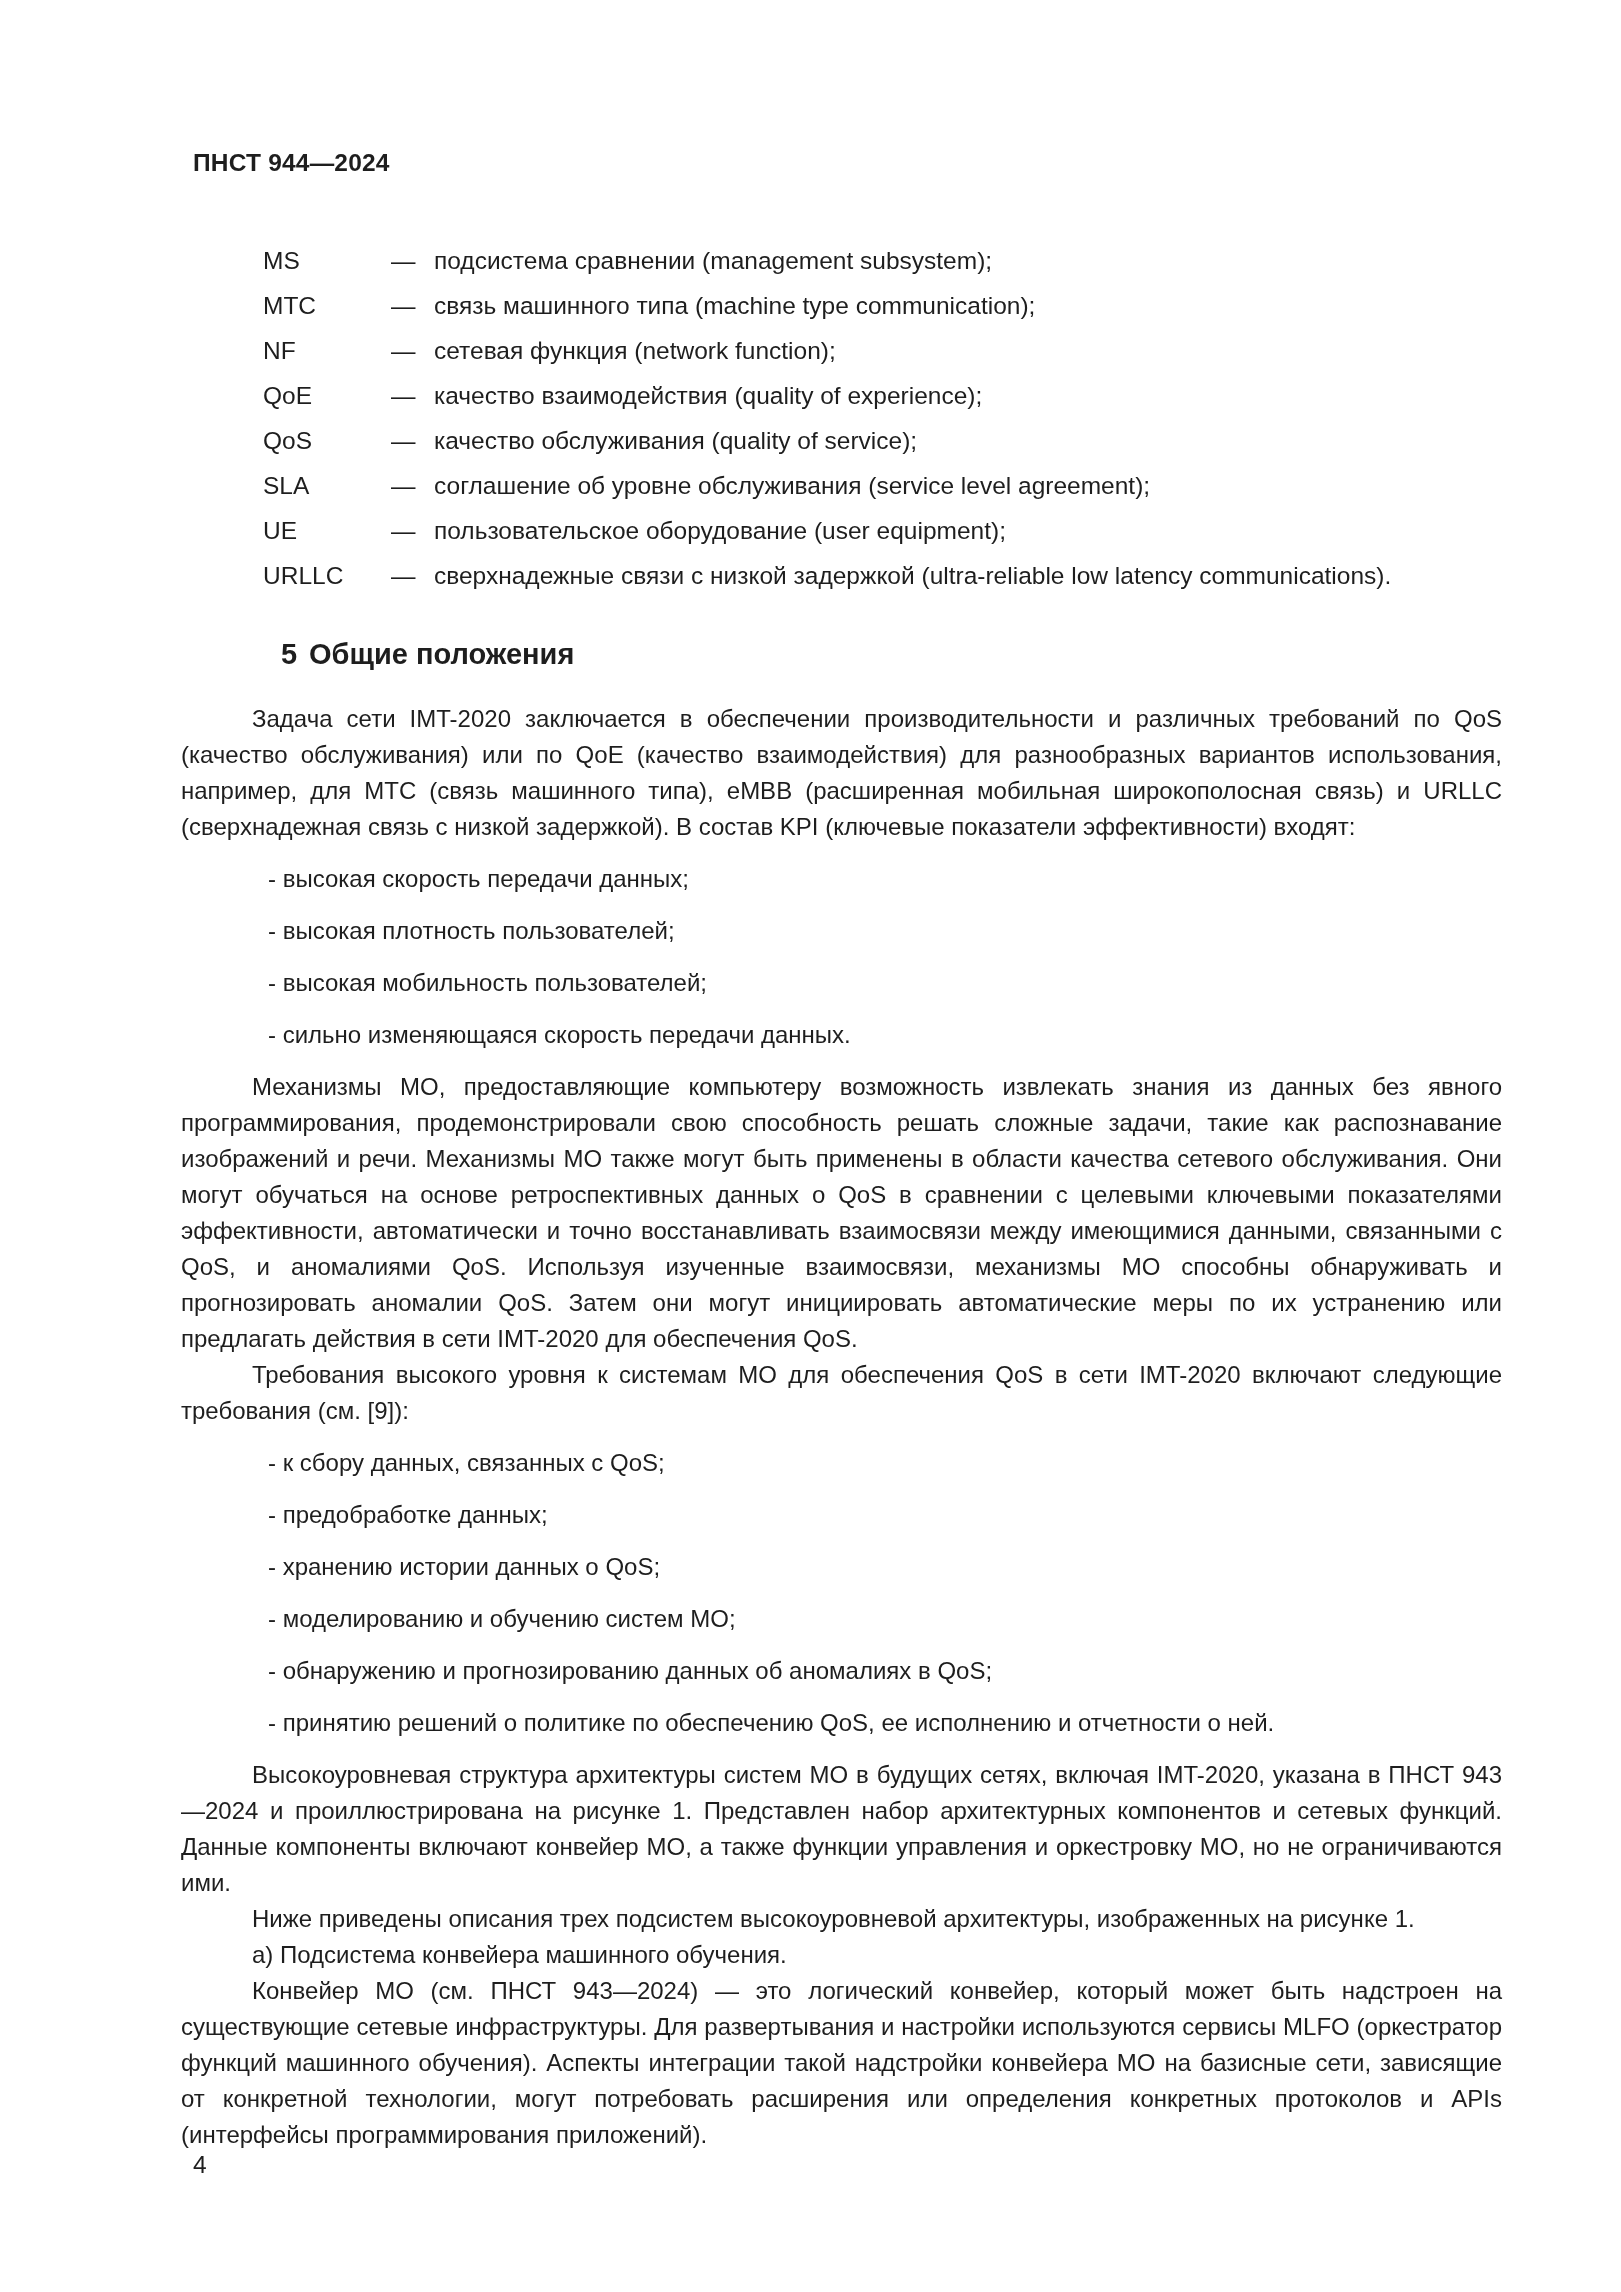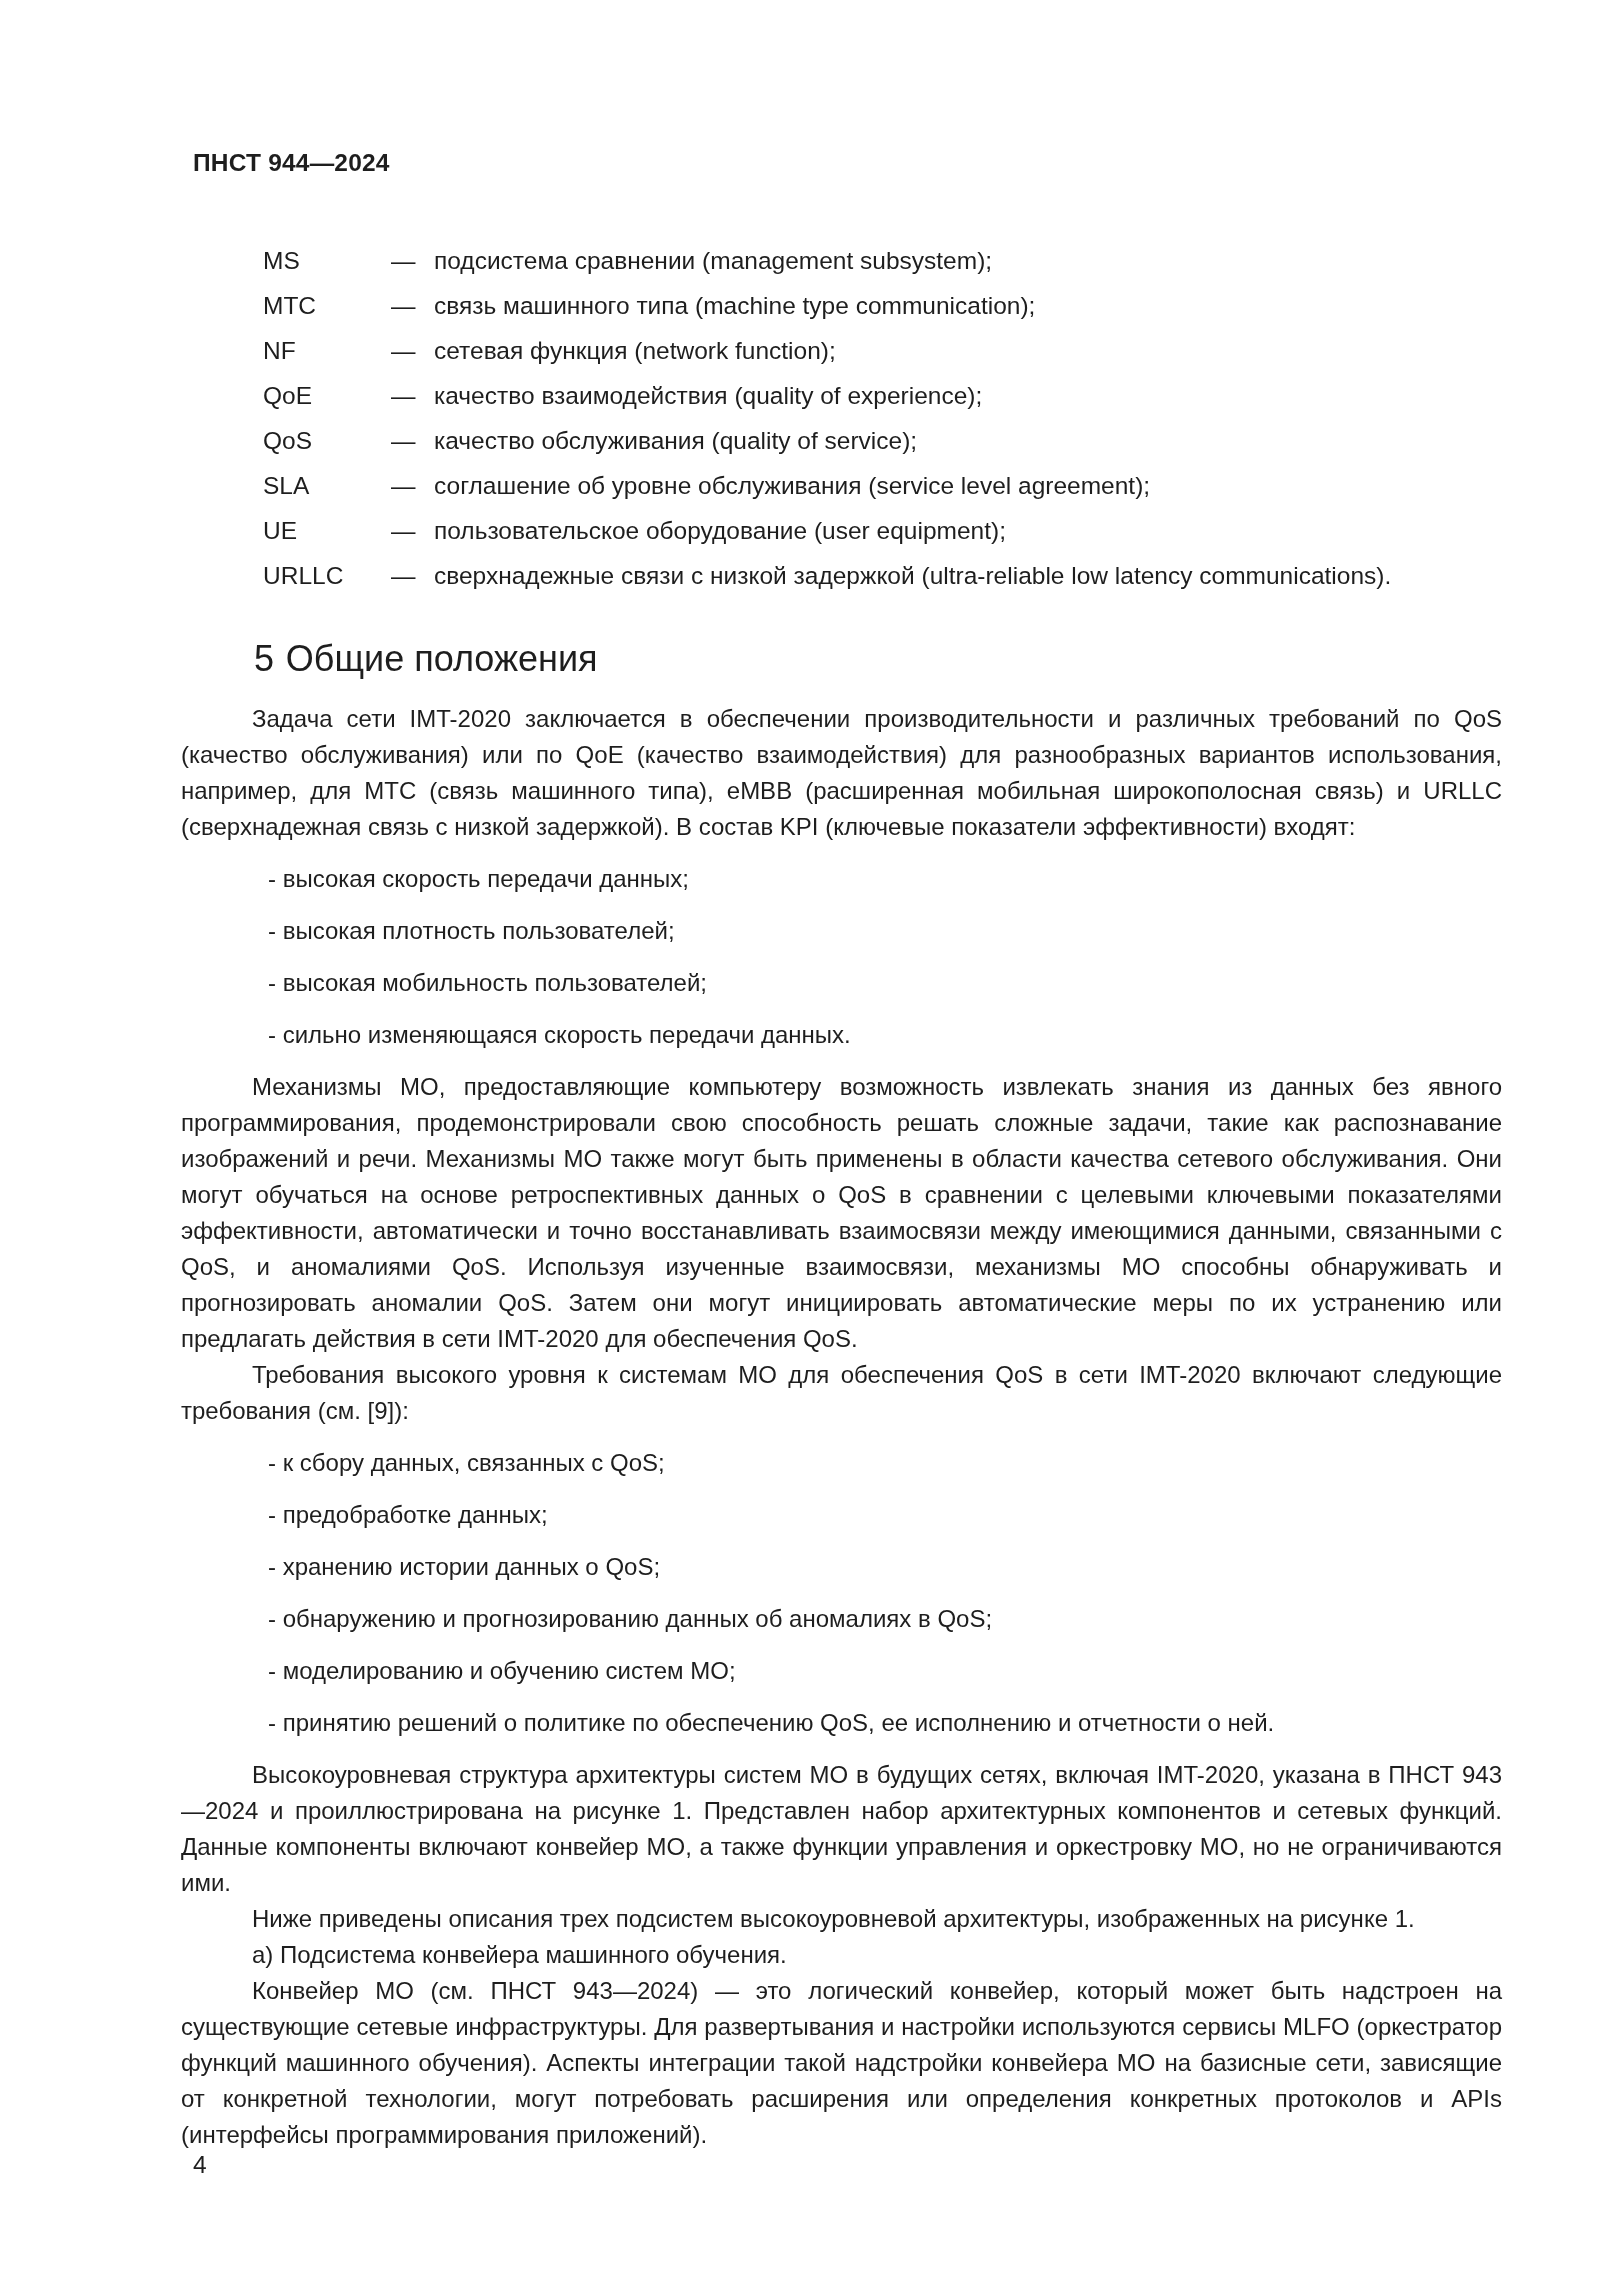--- a/index.html
+++ b/index.html
@@ -14,22 +14,22 @@
   }
   .abbr-list {
     position: absolute; left: 263px; top: 238px; width: 1274px;
     font-size: 24.5px; line-height: 45px;
   }
   .abbr-row { display: flex; white-space: nowrap; }
   .abbr-term { width: 128px; flex: 0 0 128px; }
   .abbr-dash { width: 43px; flex: 0 0 43px; }
   .abbr-def { flex: 1 1 auto; }
   .section-heading {
-    position: absolute; left: 254px; top: 638px;
-    font-weight: normal; font-size: 36px;
+    position: absolute; left: 281px; top: 638px;
+    font-weight: bold; font-size: 29px;
   }
   .section-number { margin-right: 11.8px; }
   .body-text {
     position: absolute; left: 181px; top: 701px; width: 1321px;
     font-size: 24px; line-height: 36px;
   }
   .para { margin: 0; text-indent: 71px; text-align: justify; text-align-last: left; }
   .bullet { margin: 16px; padding-left: 71px; }
   .page-number {
     position: absolute; left: 193px; top: 2151px; font-size: 24.5px;
@@ -91,22 +91,22 @@
   <p class="para">Задача сети IMT-2020 заключается в обеспечении производительности и различных требований по QoS (качество обслуживания) или по QoE (качество взаимодействия) для разнообразных вариантов использования, например, для MTC (связь машинного типа), eMBB (расширенная мобильная широкополосная связь) и URLLC (сверхнадежная связь с низкой задержкой). В состав KPI (ключевые показатели эффективности) входят:</p>
   <p class="bullet">- высокая скорость передачи данных;</p>
   <p class="bullet">- высокая плотность пользователей;</p>
   <p class="bullet">- высокая мобильность пользователей;</p>
   <p class="bullet">- сильно изменяющаяся скорость передачи данных.</p>
   <p class="para">Механизмы МО, предоставляющие компьютеру возможность извлекать знания из данных без явного программирования, продемонстрировали свою способность решать сложные задачи, такие как распознавание изображений и речи. Механизмы МО также могут быть применены в области качества сетевого обслуживания. Они могут обучаться на основе ретроспективных данных о QoS в сравнении с целевыми ключевыми показателями эффективности, автоматически и точно восстанавливать взаимосвязи между имеющимися данными, связанными с QoS, и аномалиями QoS. Используя изученные взаимосвязи, механизмы МО способны обнаруживать и прогнозировать аномалии QoS. Затем они могут инициировать автоматические меры по их устранению или предлагать действия в сети IMT-2020 для обеспечения QoS.</p>
   <p class="para">Требования высокого уровня к системам МО для обеспечения QoS в сети IMT-2020 включают следующие требования (см. [9]):</p>
   <p class="bullet">- к сбору данных, связанных с QoS;</p>
   <p class="bullet">- предобработке данных;</p>
   <p class="bullet">- хранению истории данных о QoS;</p>
+  <p class="bullet">- моделированию и обучению систем МО;</p>
   <p class="bullet">- обнаружению и прогнозированию данных об аномалиях в QoS;</p>
-  <p class="bullet">- моделированию и обучению систем МО;</p>
   <p class="bullet">- принятию решений о политике по обеспечению QoS, ее исполнению и отчетности о ней.</p>
   <p class="para">Высокоуровневая структура архитектуры систем МО в будущих сетях, включая IMT-2020, указана в ПНСТ 943—2024 и проиллюстрирована на рисунке 1. Представлен набор архитектурных компонентов и сетевых функций. Данные компоненты включают конвейер МО, а также функции управления и оркестровку МО, но не ограничиваются ими.</p>
   <p class="para">Ниже приведены описания трех подсистем высокоуровневой архитектуры, изображенных на рисунке 1.</p>
   <p class="para">а)  Подсистема конвейера машинного обучения.</p>
   <p class="para">Конвейер МО (см. ПНСТ 943—2024) — это логический конвейер, который может быть надстроен на существующие сетевые инфраструктуры. Для развертывания и настройки используются сервисы MLFO (оркестратор функций машинного обучения). Аспекты интеграции такой надстройки конвейера МО на базисные сети, зависящие от конкретной технологии, могут потребовать расширения или определения конкретных протоколов и APIs (интерфейсы программирования приложений).</p>
 </div>
 
 <div class="page-number">4</div>
 
 

